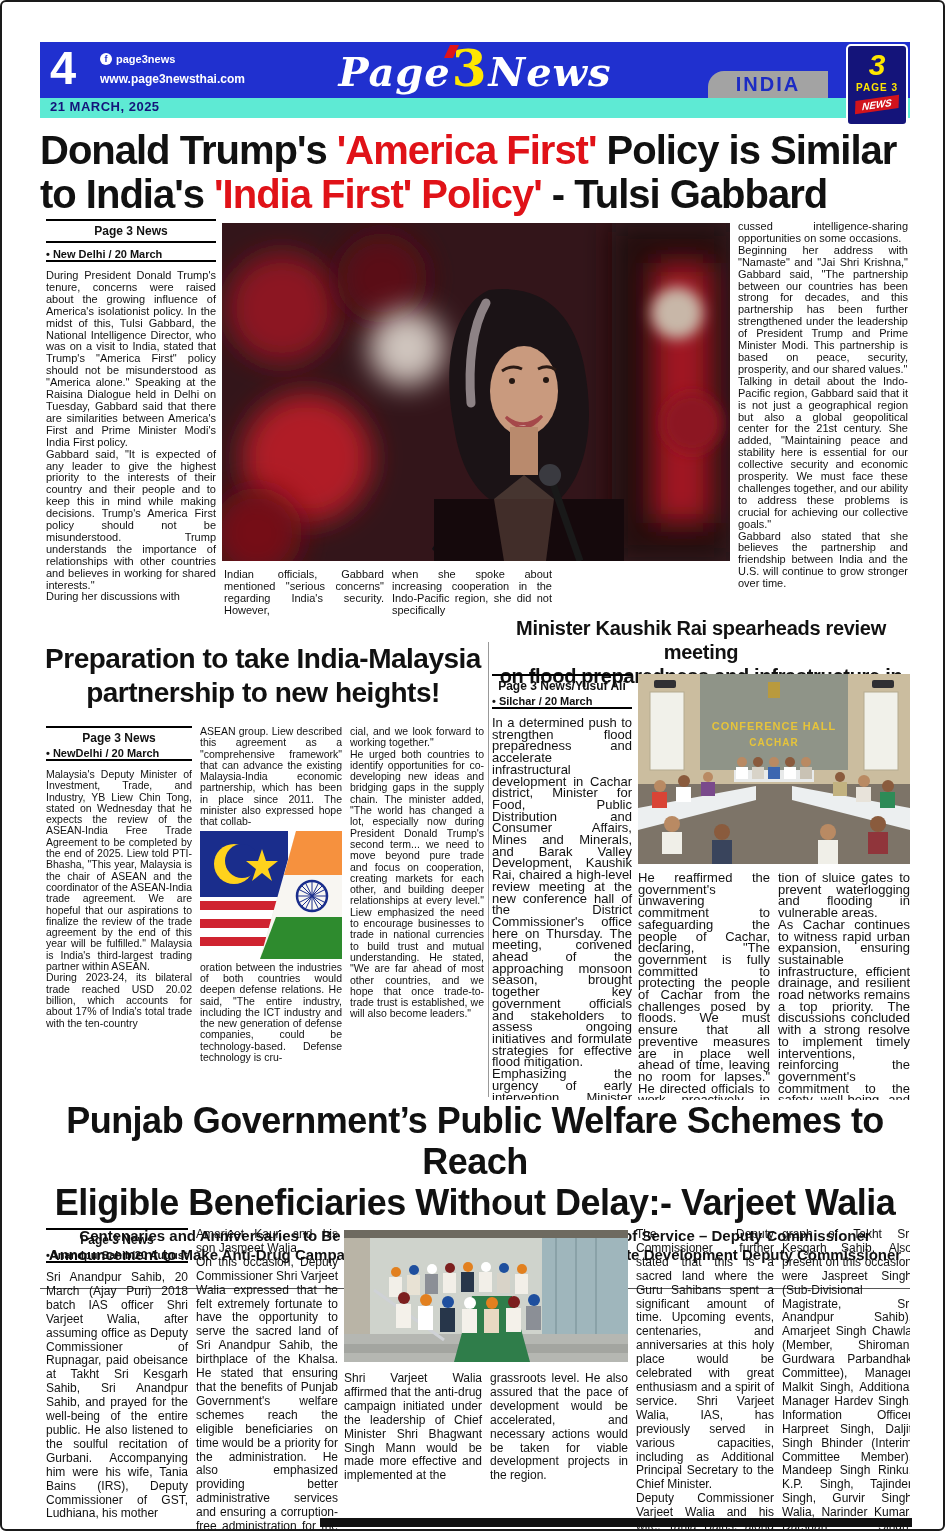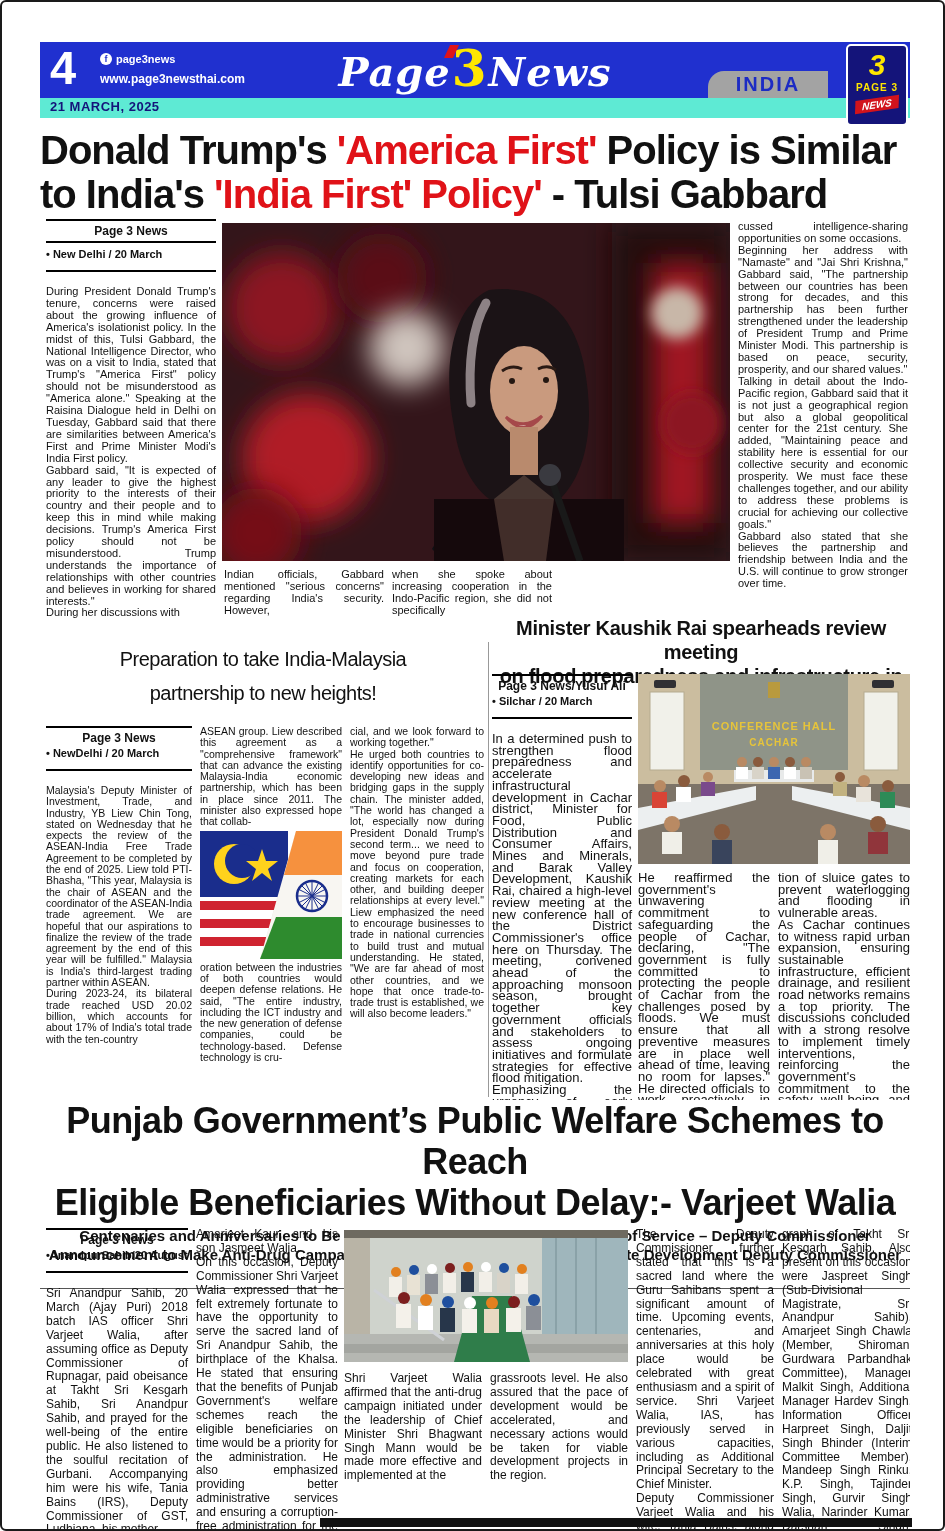--- a/index.html
+++ b/index.html
@@ -24,34 +24,34 @@
   .logo-box { position:absolute; right:2px; top:2px; width:62px; height:82px; background:#14147a; border:2px solid #fff; border-radius:5px; text-align:center; z-index:3; }
   .logo-box .b3 { display:block; color:#ffe600; font-size:30px; font-weight:bold; font-style:italic; line-height:34px; margin-top:2px; }
   .logo-box .bpage { display:block; color:#ffe600; font-size:10px; font-weight:bold; letter-spacing:1px; line-height:12px; }
   .logo-box .bnews { display:inline-block; margin-top:3px; background:#d2131c; color:#fff; font-size:10px; font-weight:bold; font-style:italic; padding:1px 7px; transform:rotate(-8deg) skewX(-10deg); }
   .date-strip { position:absolute; left:10px; top:1px; color:#14147a; font-size:13px; font-weight:bold; letter-spacing:.5px; }
   
   .main-headline { position:absolute; left:38px; top:126px; width:870px; text-align:left; font-weight:bold; font-size:40px; line-height:44px; letter-spacing:-1px; }
   .red { color:#e01218; }
   
   .body-text { text-align:justify; white-space:pre-line; }
-  .byline { border-top:2px solid #000; border-bottom:2px solid #000; padding:3px 0 10px; margin-bottom:14px; }
+  .byline { border-top:2px solid #000; border-bottom:2px solid #000; padding:3px 0 0; margin-bottom:8px; }
   .byline-src { text-align:center; font-weight:bold; font-size:12px; }
   .byline.with-mid .byline-src { border-bottom:2px solid #000; padding-bottom:3px; margin-bottom:3px; }
   .byline-place { font-weight:bold; font-size:11px; padding-top:2px; }
   
   .a1 { position:absolute; left:38px; top:215px; width:870px; height:418px; overflow:hidden; }
   .a1 .body-text { font-size:11px; line-height:11.9px; }
   .a1-col1 { position:absolute; left:6px; top:2px; width:170px; }
   .a1-photo { position:absolute; left:182px; top:6px; width:508px; height:338px; background:#2a1215; }
   .a1-cap { position:absolute; top:352px; width:160px; }
   .a1-colR { position:absolute; left:698px; top:4px; width:170px; }
   
   .a2 { position:absolute; left:38px; top:636px; width:446px; height:462px; overflow:hidden; }
-  .a2-headline { text-align:center; font-weight:normal; font-size:20px; line-height:34px; letter-spacing:-0.5px; margin-top:4px; }
+  .a2-headline { text-align:center; font-weight:bold; font-size:28px; line-height:34px; letter-spacing:-0.5px; margin-top:4px; }
   .a2 .cols { position:absolute; top:88px; left:0; right:0; bottom:0; }
   .a2 .body-text { font-size:10.5px; line-height:11.3px; }
   .a2-c1 { position:absolute; left:6px; width:146px; }
   .a2-c2 { position:absolute; left:160px; width:142px; }
   .a2-c3 { position:absolute; left:310px; width:134px; }
   .flag-img { display:block; width:142px; height:128px; margin:3px 0; }
   .vrule { position:absolute; left:486px; top:640px; width:1px; height:455px; background:#999; }
   
   .a3 { position:absolute; left:490px; top:614px; width:418px; height:484px; overflow:hidden; }
   .a3-headline { text-align:center; font-weight:bold; font-size:20px; line-height:24px; letter-spacing:-0.3px; }

